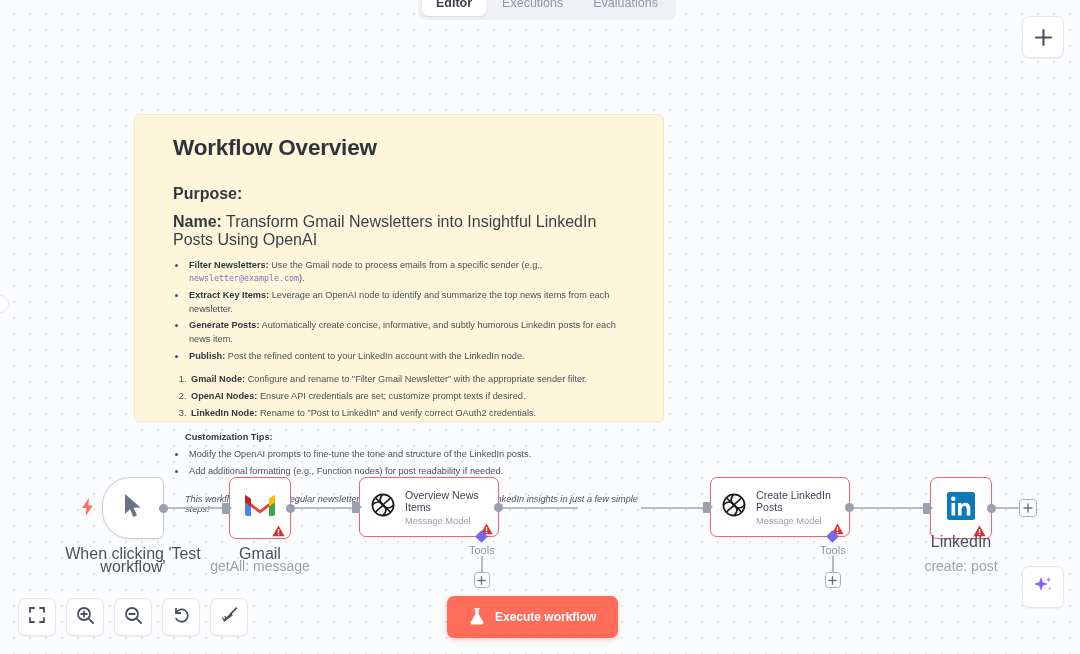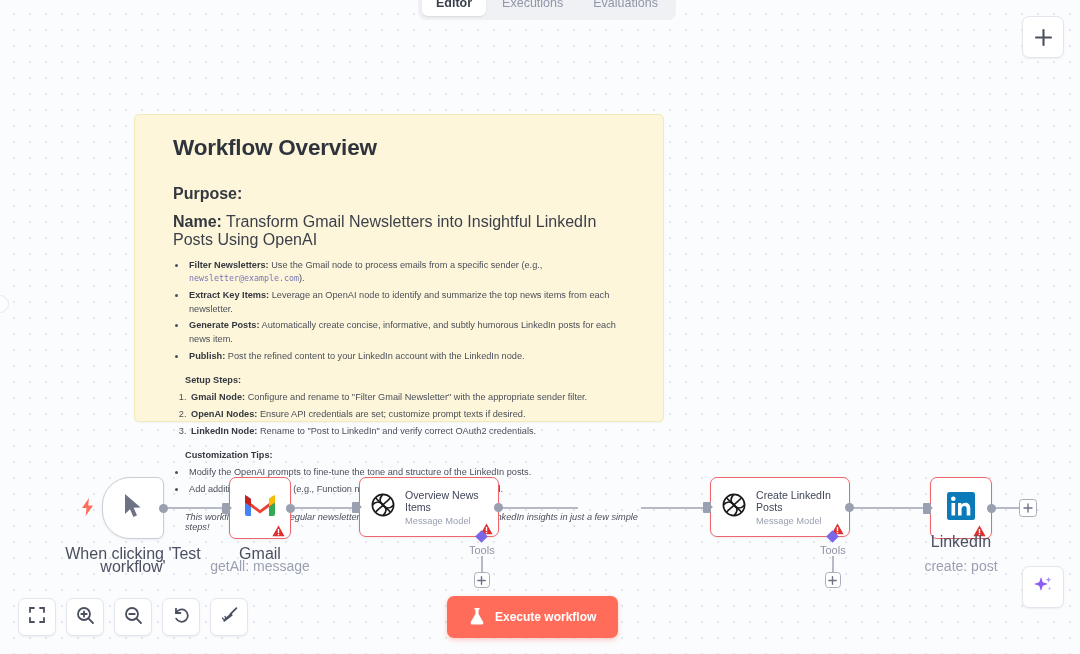--- a/index.html
+++ b/index.html
@@ -173,21 +173,20 @@
         <span class="sn-head">Extract Key Items:</span><span> Leverage an OpenAI node to identify and summarize the top news items from each newsletter.</span>
       </li>
       <li>
         <span class="sn-head">Generate Posts:</span><span> Automatically create concise, informative, and subtly humorous LinkedIn posts for each news item.</span>
       </li>
       <li>
         <span class="sn-head">Publish:</span><span> Post the refined content to your LinkedIn account with the LinkedIn node.</span>
       </li>
     </ul>
 
-    <div class="sub-head">Setup Steps:</div>
     <ol>
       <li>
         <span class="sn-head">Gmail Node:</span><span> Configure and rename to "Filter Gmail Newsletter" with the appropriate sender filter.</span>
       </li>
       <li>
         <span class="sn-head">OpenAI Nodes:</span><span> Ensure API credentials are set; customize prompt texts if desired.</span>
       </li>
       <li>
         <span class="sn-head">LinkedIn Node:</span><span> Rename to "Post to LinkedIn" and verify correct OAuth2 credentials.</span>
       </li>

